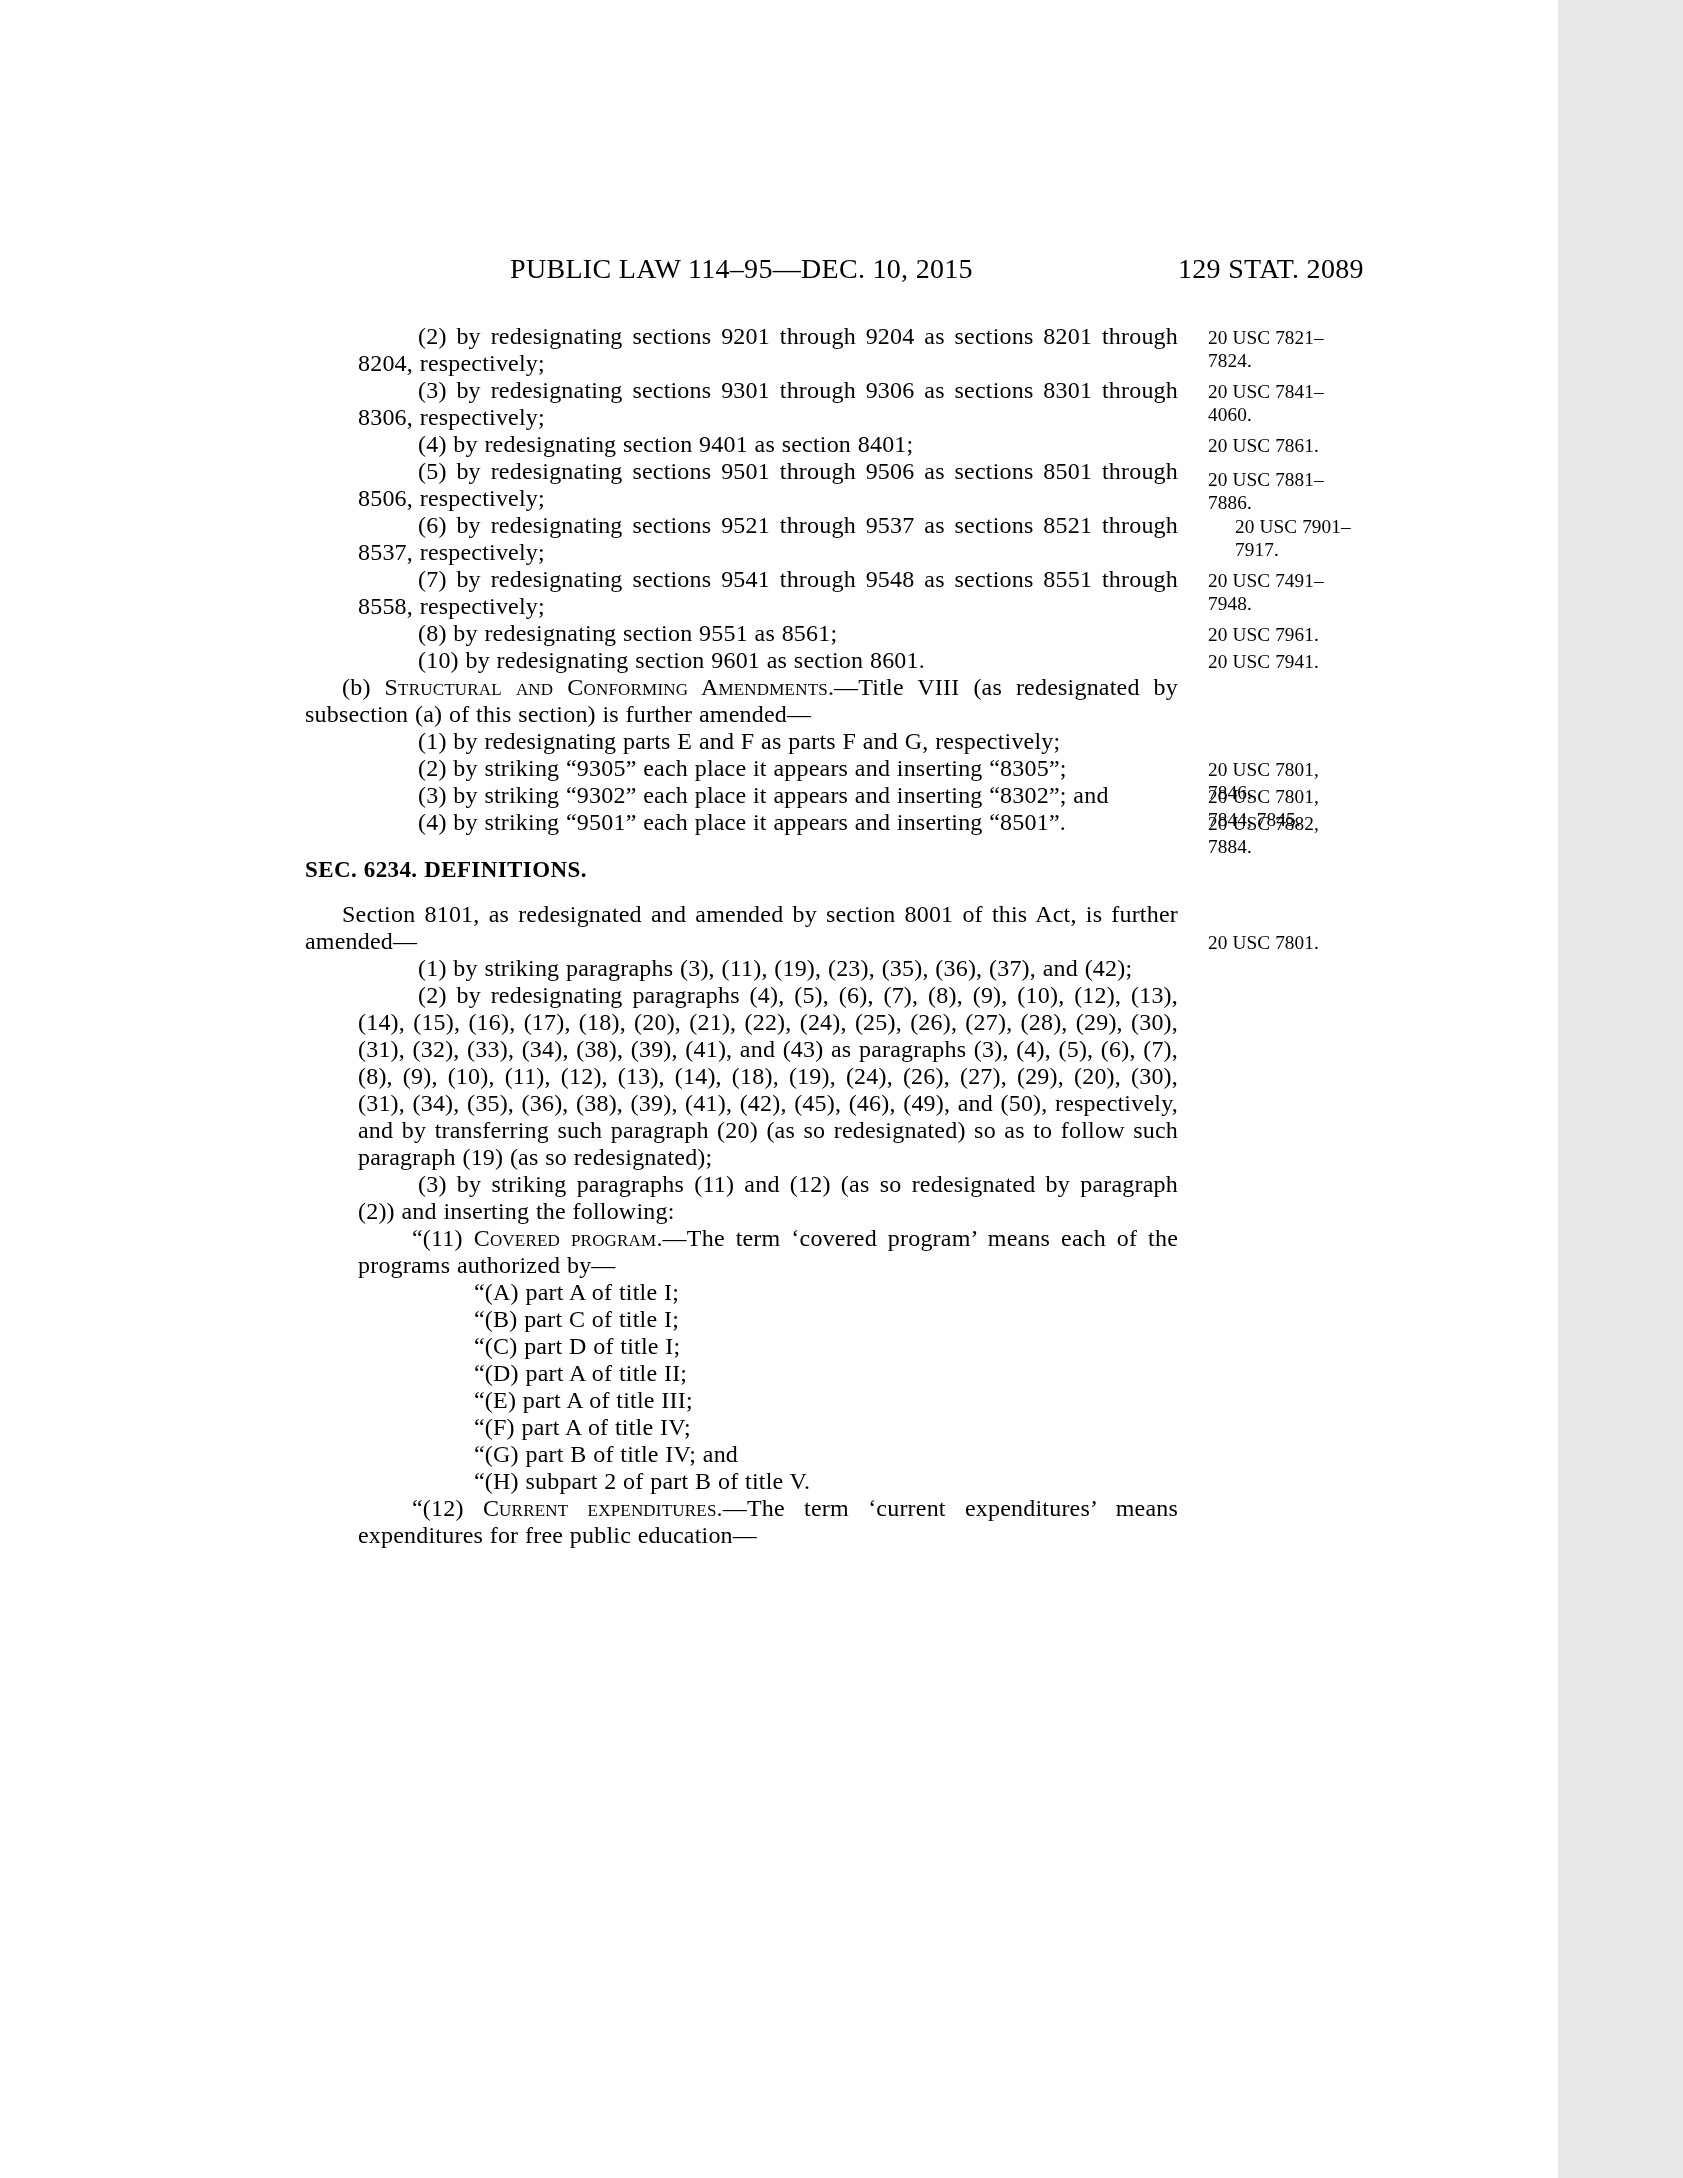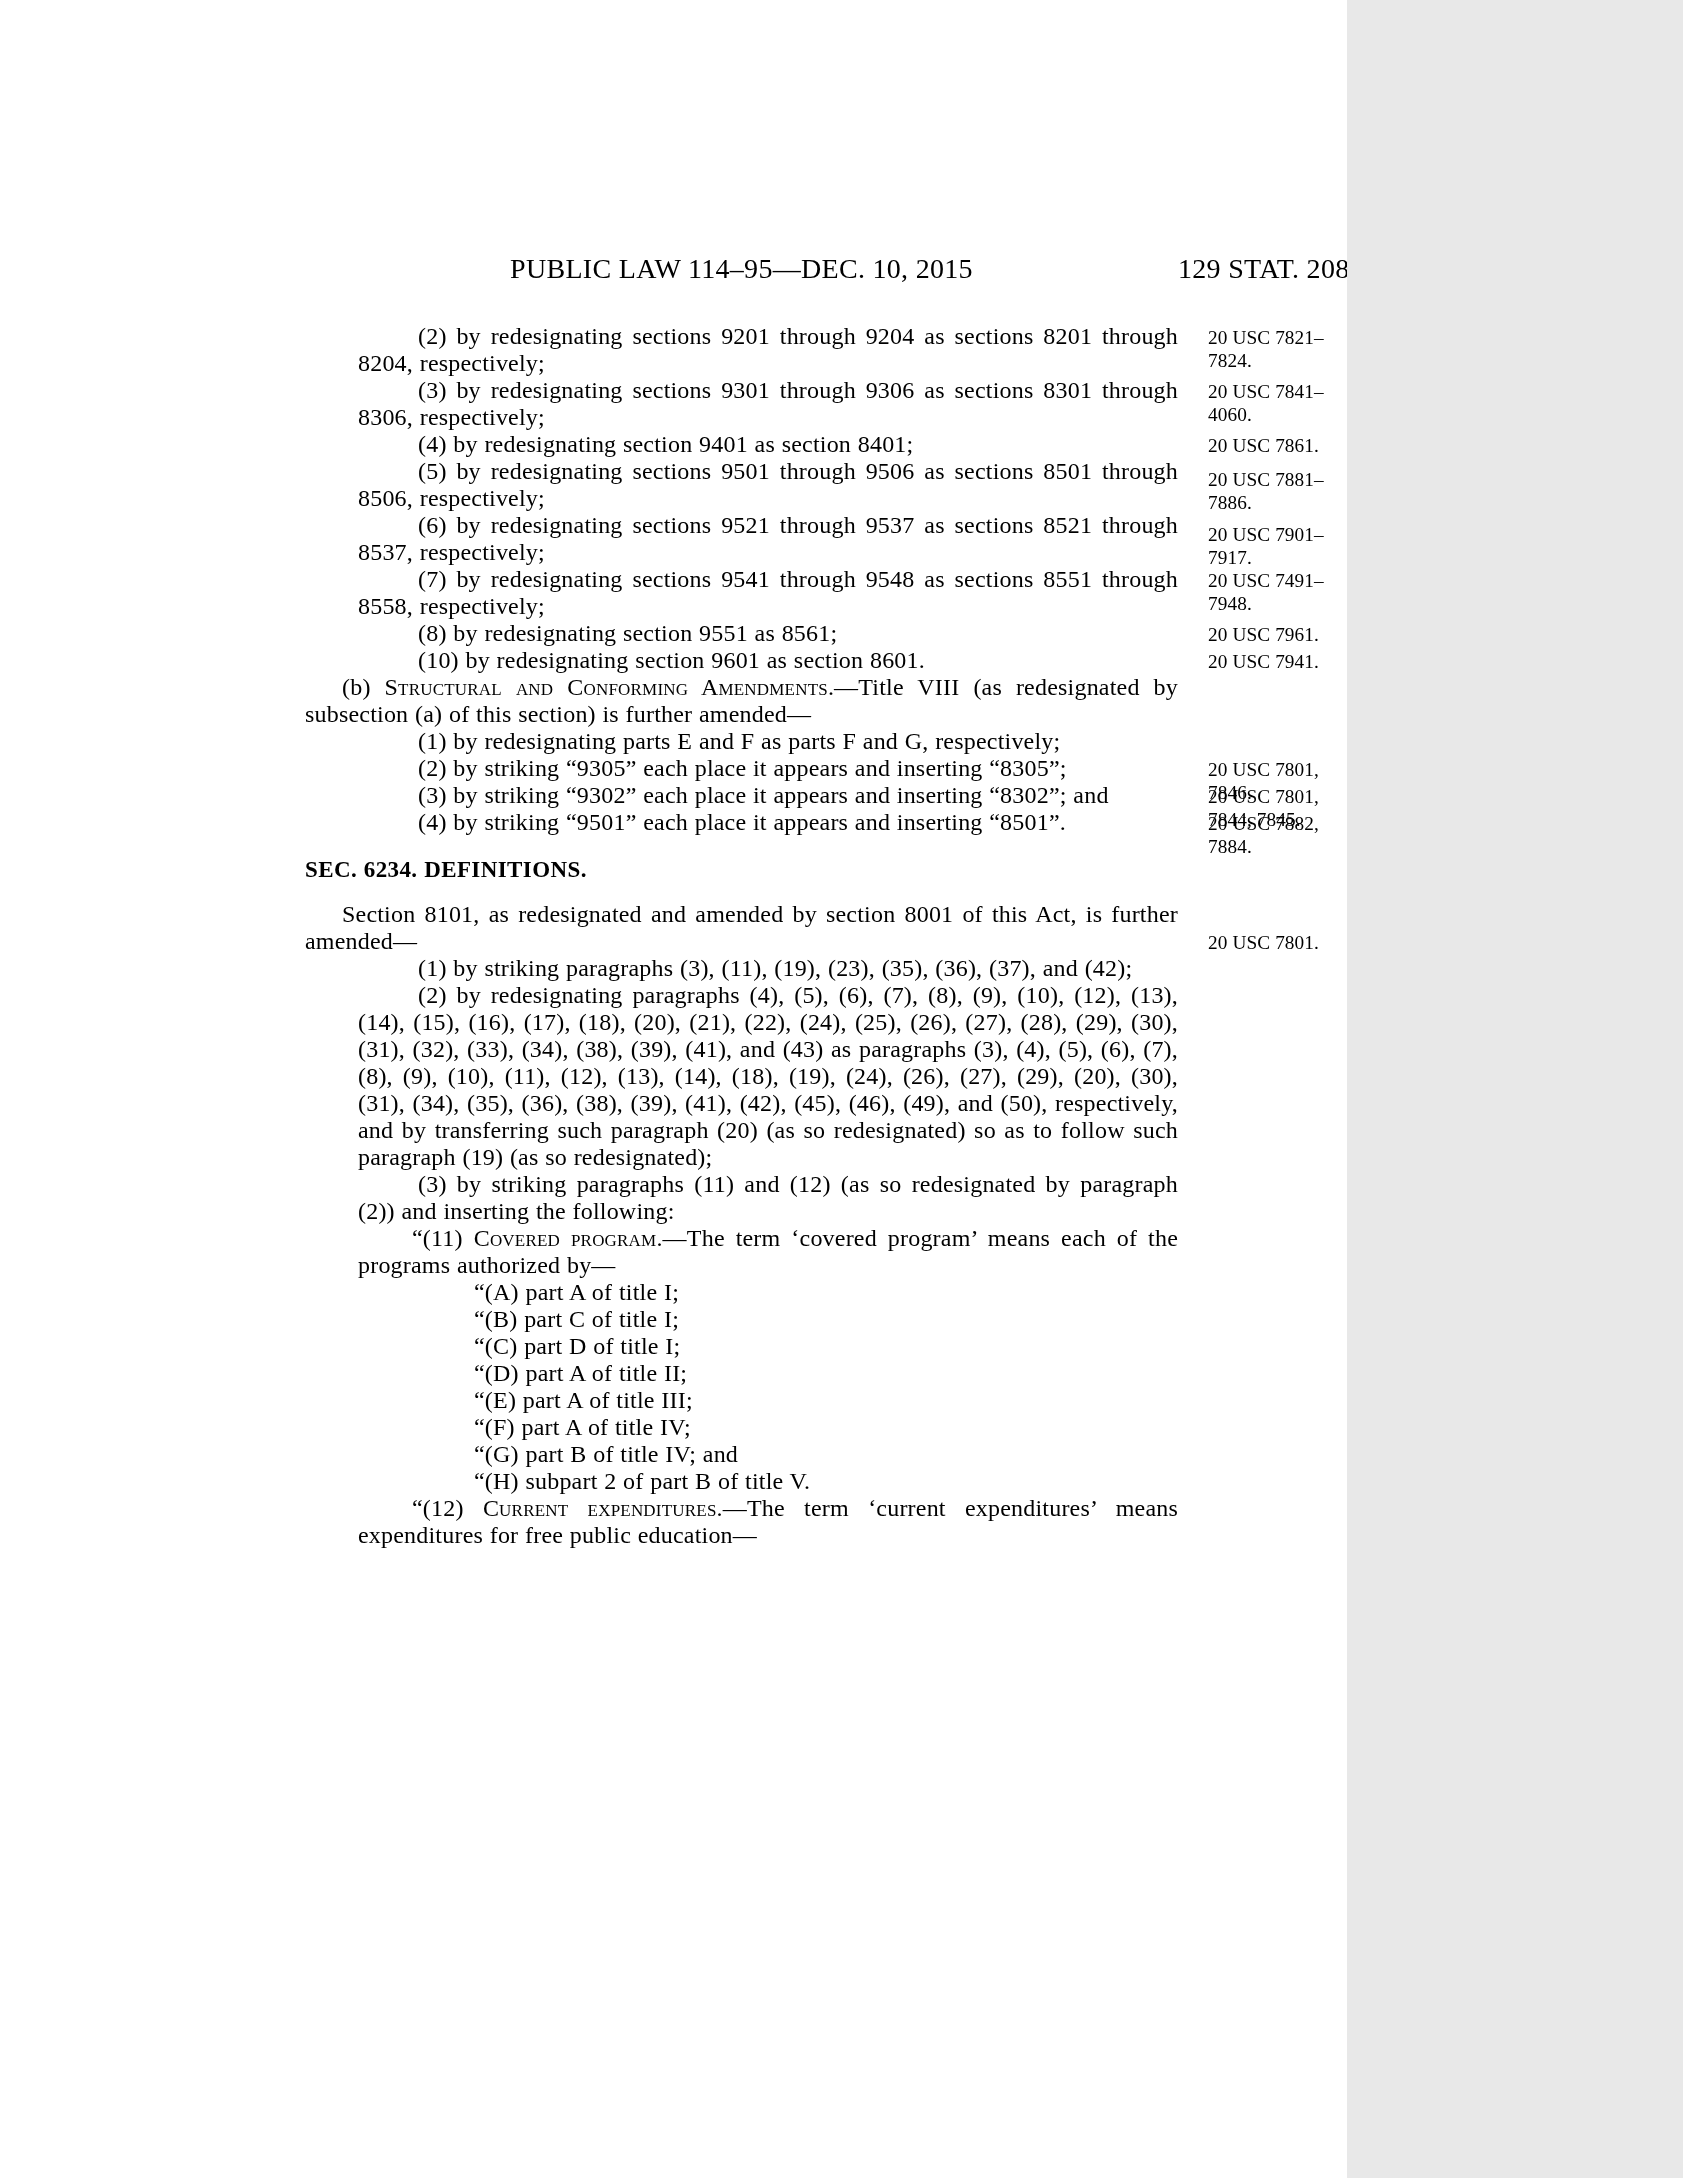--- a/index.html
+++ b/index.html
@@ -1,17 +1,17 @@
 <!DOCTYPE html>
 <html><head>
 <meta charset="utf-8">
 <style>
   html,body{margin:0;padding:0;background:#e8e8e8;}
   .page{
-    position:relative;width:1347px;height:2178px;background:#ffffff;
+    position:relative;width:1558px;height:2178px;background:#ffffff;
     font-family:"Liberation Serif", serif;color:#000;overflow:hidden;
   }
   .header{
     position:absolute;left:305px;top:253px;width:1042px;display:flex;
     font-size:28px;line-height:32px;letter-spacing:0.3px;
   }
   .header-title{width:873px;text-align:center;}
   .header-stat{width:168px;text-align:right;white-space:nowrap;}
   .content{
     position:absolute;left:305px;top:323px;width:873px;
@@ -51,21 +51,21 @@
       <div class="block item">
         <div class="txt"><span>(4) by redesignating section 9401 as section 8401;</span></div>
         <div class="note" style="top: 3px;">20 USC 7861.</div>
       </div>
       <div class="block item">
         <div class="txt"><span>(5) by redesignating sections 9501 through 9506 as sections 8501 through 8506, respectively;</span></div>
         <div class="note" style="top: 10px; font-family: Liberation Serif, serif;">20 USC 7881–7886.</div>
       </div>
       <div class="block item">
         <div class="txt"><span>(6) by redesignating sections 9521 through 9537 as sections 8521 through 8537, respectively;</span></div>
-        <div class="note" style="top: 11px;">20 USC 7901–7917.</div>
+        <div class="note" style="top: 3px; margin-left: 27px;">20 USC 7901–7917.</div>
       </div>
       <div class="block item">
         <div class="txt"><span>(7) by redesignating sections 9541 through 9548 as sections 8551 through 8558, respectively;</span></div>
         <div class="note" style="top: 3px;">20 USC 7491–7948.</div>
       </div>
       <div class="block item">
         <div class="txt"><span>(8) by redesignating section 9551 as 8561;</span></div>
         <div class="note" style="top: 3px;">20 USC 7961.</div>
       </div>
       <div class="block item">

